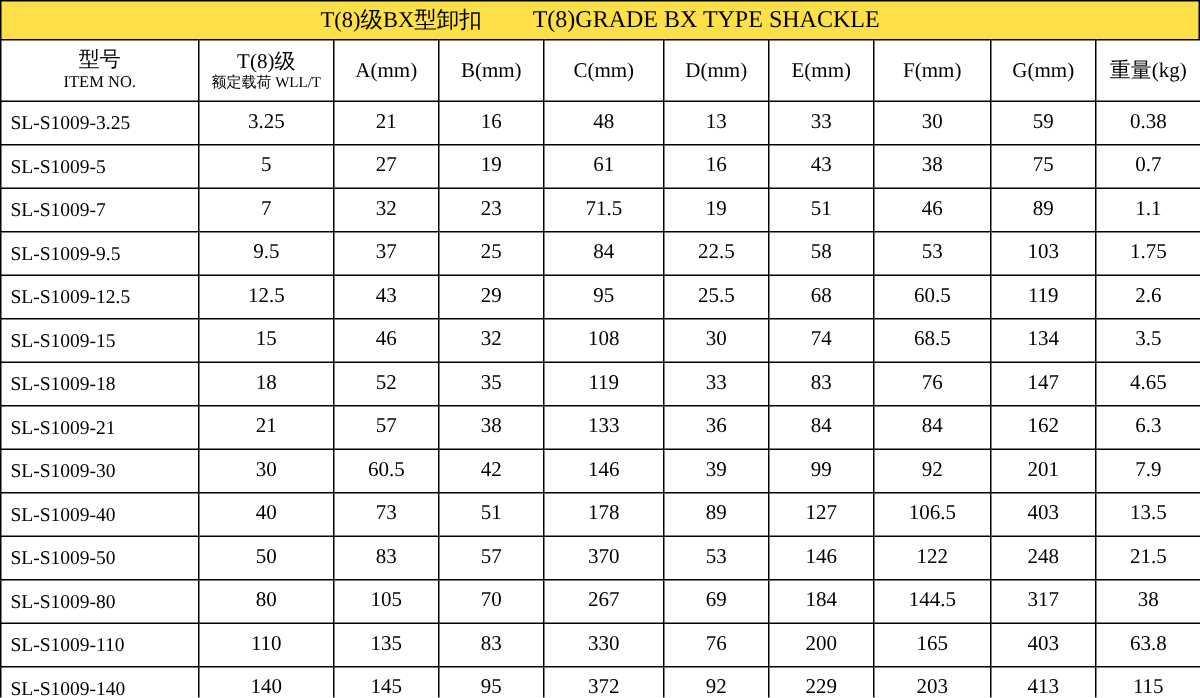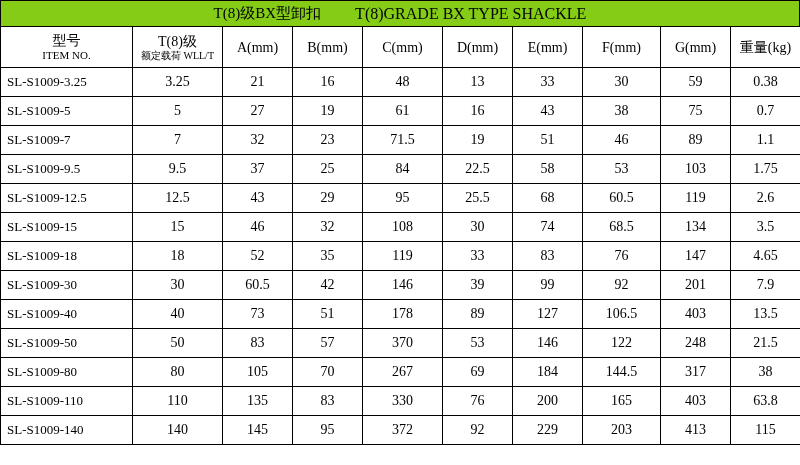--- a/index.html
+++ b/index.html
@@ -22,21 +22,21 @@
   }
   .title-row {
     height: 26px;
     display: flex;
     align-items: center;
     justify-content: center;
     gap: 34px;
     border: 1px solid #000;
     border-bottom: none;
     box-sizing: border-box;
-    background: #84cc16;
+    background: #fde047;
   }
   .title-cn {
     font-size: 15px;
     font-family: "Liberation Serif", serif;
     letter-spacing: 0px;
     white-space: nowrap;
   }
   .title-en {
     font-size: 16px;
     font-family: "Liberation Serif", serif;
@@ -236,20 +236,32 @@
           <td>52</td>
           <td>35</td>
           <td>119</td>
           <td>33</td>
           <td>83</td>
           <td>76</td>
           <td>147</td>
           <td>4.65</td>
         </tr>
         <tr>
+          <td class="item">SL-S1009-21</td>
+          <td>21</td>
+          <td>57</td>
+          <td>38</td>
+          <td>133</td>
+          <td>36</td>
+          <td>84</td>
+          <td>84</td>
+          <td>162</td>
+          <td>6.3</td>
+        </tr>
+        <tr>
           <td class="item">SL-S1009-30</td>
           <td>30</td>
           <td>60.5</td>
           <td>42</td>
           <td>146</td>
           <td>39</td>
           <td>99</td>
           <td>92</td>
           <td>201</td>
           <td>7.9</td>

